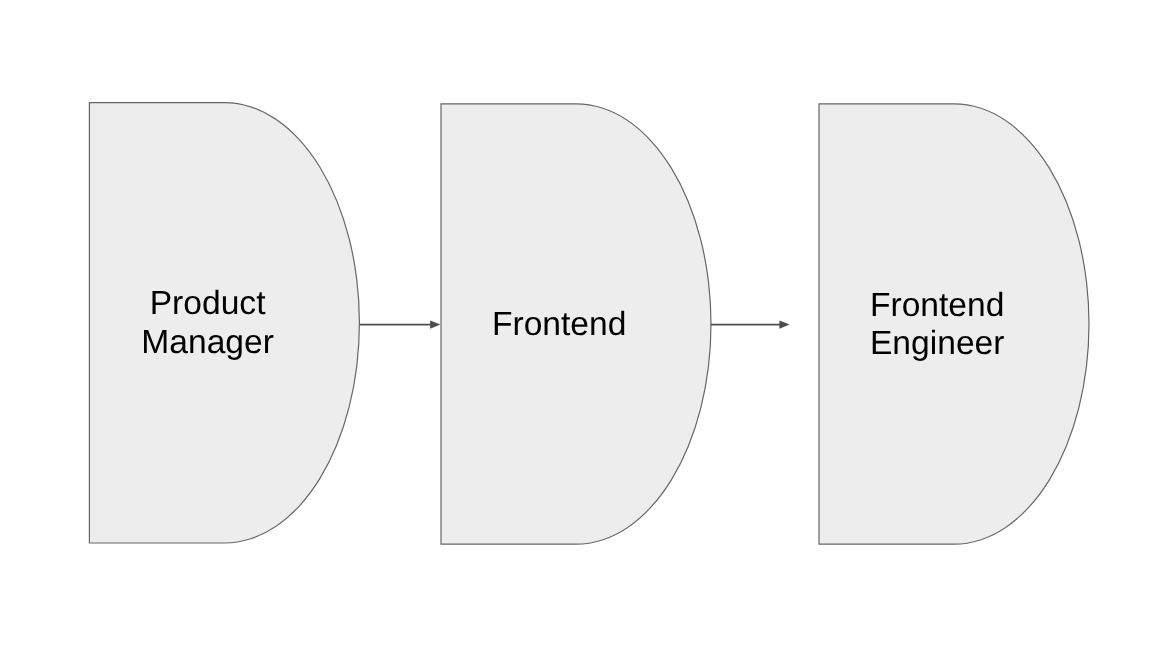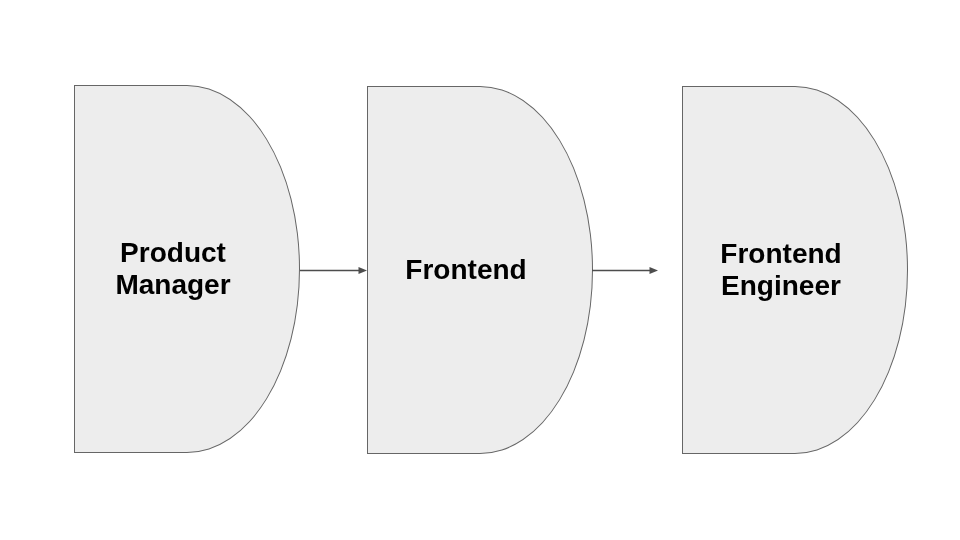--- a/index.html
+++ b/index.html
@@ -10,21 +10,20 @@
     width: 960px;
     height: 540px;
     background: var(--background, #ffffff);
     overflow: hidden;
     font-family: "Liberation Sans", sans-serif;
   }
   .canvas {
     position: relative;
     width: 960px;
     height: 472px;
-    font-weight: bold;
   }
   
   .node {
     position: absolute;
     width: 226px;
     height: 368px;
     background: var(--shape-fill, #ededed);
     border: 1px solid var(--shape-stroke, #666666);
     border-radius: 0 50% 50% 0 / 0 50% 50% 0;
     box-sizing: border-box;

